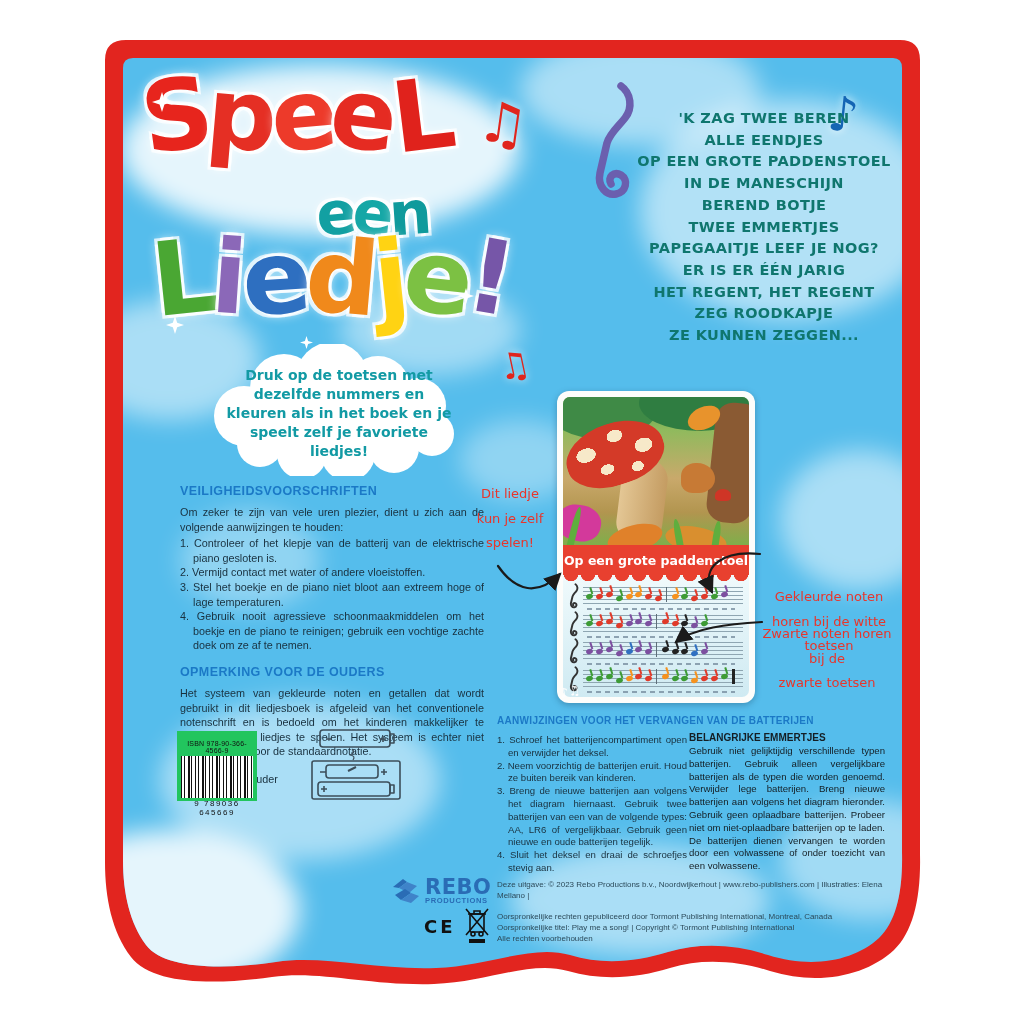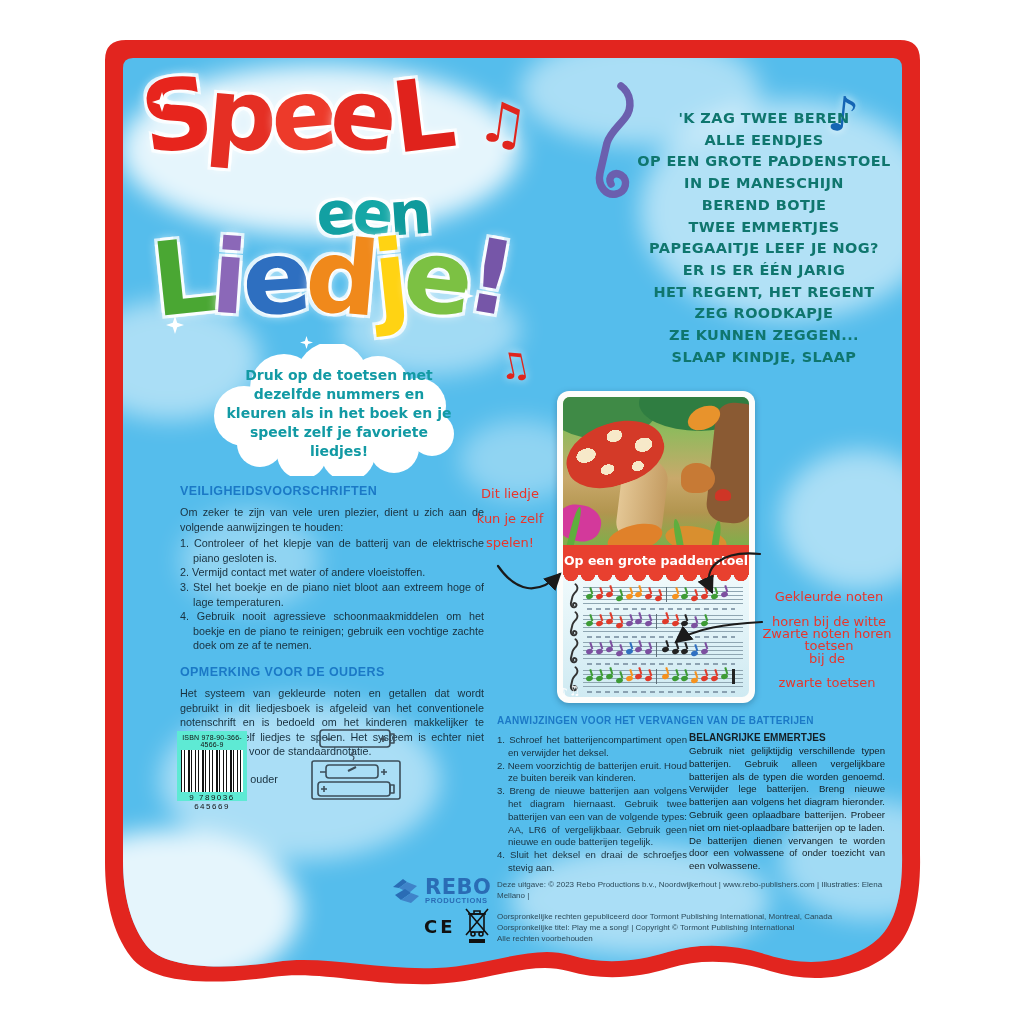--- a/index.html
+++ b/index.html
@@ -39,22 +39,22 @@
 
   
   #leftcol{position:absolute;left:180px;top:484px;width:304px;color:#19313f;}
   .sec-h{color:#1b79c6;font-weight:bold;font-size:12.5px;letter-spacing:.4px;margin:0 0 7px 0;}
   .body-p{font-size:10.8px;line-height:14.6px;margin:0 0 2px 0;text-align:justify;}
   .numli{font-size:10.8px;line-height:14.6px;padding-left:13px;text-indent:-13px;text-align:justify;}
   .gap{height:12px;}
   #age{font-size:10.8px;margin-top:14px;}
 
   
-  #barcode{position:absolute;left:177px;top:731px;width:70px;height:70px;background:#5eead4;
-           padding:3px 4px;box-sizing:border-box;}
+  #barcode{position:absolute;left:177px;top:731px;width:80px;height:70px;background:#22c55e;
+           padding:9px 4px;box-sizing:border-box;}
   #barcode .isbn{font-size:7px;letter-spacing:.2px;color:#111;text-align:center;}
   #barcode .bars{height:42px;margin-top:2px;
     background:repeating-linear-gradient(90deg,#111 0 1.5px,#fff 1.5px 3px,#111 3px 4px,#fff 4px 7px,
                #111 7px 9.5px,#fff 9.5px 10.5px,#111 10.5px 11.5px,#fff 11.5px 14px);}
   #barcode .digits{font-size:8px;letter-spacing:1.5px;color:#111;text-align:center;margin-top:1px;}
 
   
   #battery-diagram{position:absolute;left:308px;top:727px;}
 
   
@@ -200,21 +200,20 @@
         <div class="song">ALLE EENDJES</div>
         <div class="song">OP EEN GROTE PADDENSTOEL</div>
         <div class="song">IN DE MANESCHIJN</div>
         <div class="song">BEREND BOTJE</div>
         <div class="song">TWEE EMMERTJES</div>
         <div class="song">PAPEGAAITJE LEEF JE NOG?</div>
         <div class="song">ER IS ER ÉÉN JARIG</div>
         <div class="song">HET REGENT, HET REGENT</div>
         <div class="song">ZEG ROODKAPJE</div>
         <div class="song">ZE KUNNEN ZEGGEN...</div>
-        <div class="song">SLAAP KINDJE, SLAAP</div>
       </div>
 
     <div id="bubble">
       <svg width="260" height="132" viewBox="0 0 260 132">
         <g fill="#ffffff">
           <circle cx="34" cy="72" r="30"></circle>
             <circle cx="74" cy="44" r="34"></circle>
             <circle cx="122" cy="34" r="36"></circle>
           <circle cx="168" cy="44" r="32"></circle>
             <circle cx="208" cy="62" r="28"></circle>

